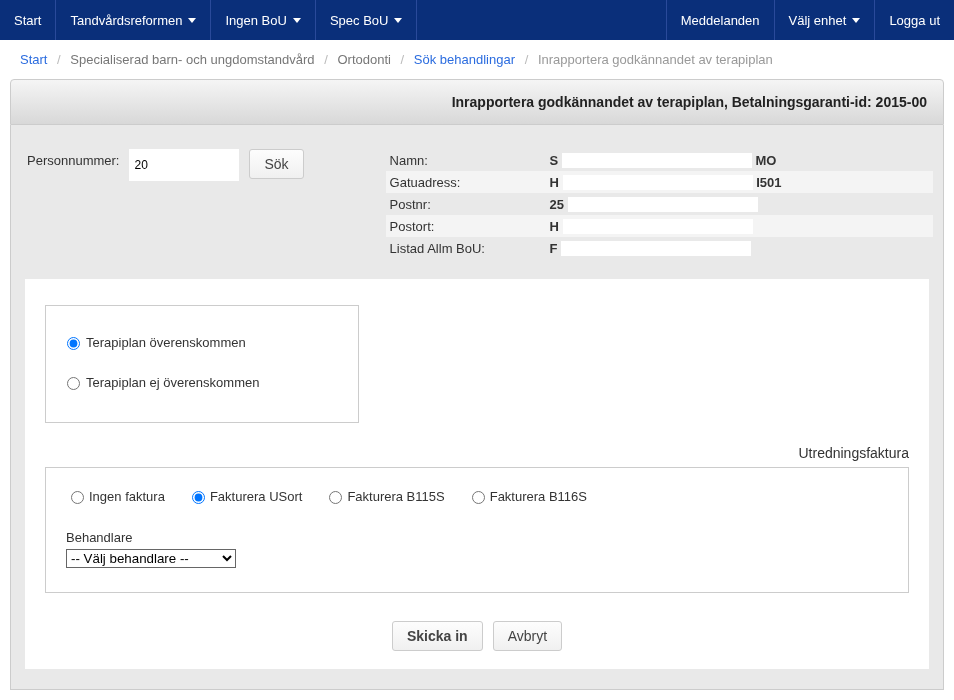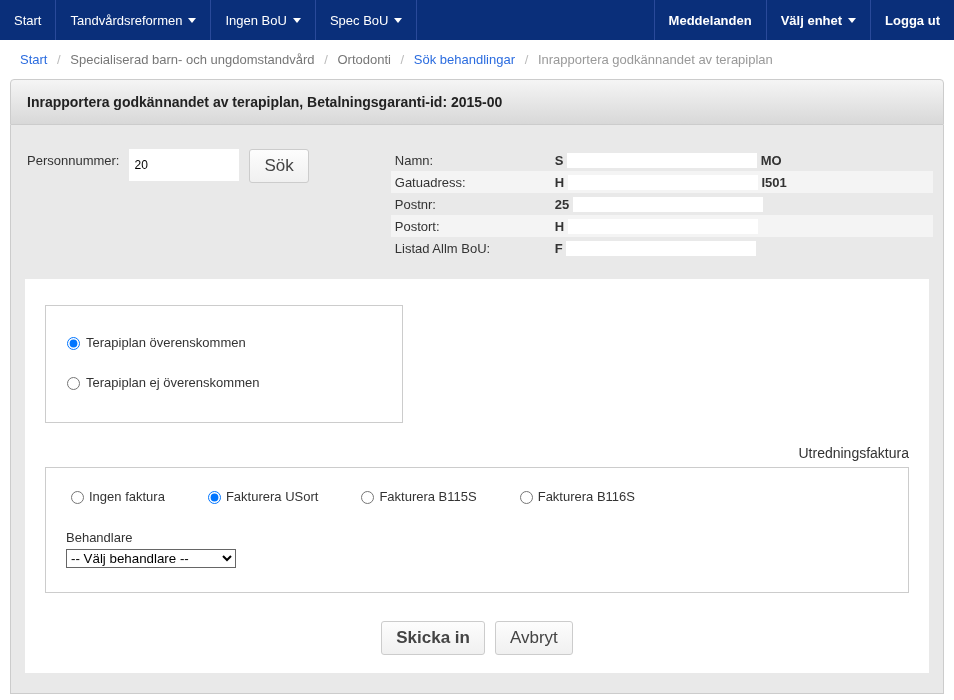--- a/index.html
+++ b/index.html
@@ -21,21 +21,21 @@
   .nav-spacer { flex: 1; }
   .nav-right { display: flex; }
   .nav-item {
     display: flex;
     align-items: center;
     padding: 0 14px;
     border-right: 1px solid #2a4a9a;
     cursor: pointer;
     white-space: nowrap;
   }
-  .nav-right .nav-item { border-left: 1px solid #2a4a9a; border-right: none; font-weight: bold; }
+  .nav-right .nav-item { border-left: 1px solid #2a4a9a; border-right: none; }
   .nav-caret {
     margin-left: 6px;
     display: inline-block;
     width: 0; height: 0;
     border-left: 4px solid transparent;
     border-right: 4px solid transparent;
     border-top: 5px solid #fff;
   }
   .breadcrumb {
     padding: 12px 20px;
@@ -46,20 +46,21 @@
   .breadcrumb .current { color: #999; }
   .titlebar {
     background: linear-gradient(#f5f5f5, #d8d8d8);
     border: 1px solid #ccc;
     border-radius: 4px 4px 0 0;
     margin: 0 10px;
     padding: 14px 16px;
     font-weight: bold;
     font-size: 14px;
     color: #222;
+    text-align: right;
   }
   .graybody {
     background: #e9e9e9;
     margin: 0 10px;
     border: 1px solid #ccc;
     border-top: none;
     padding: 24px 10px 20px 10px;
   }
   .toprow {
     display: flex;
@@ -78,21 +79,21 @@
     border: 1px solid #fff;
     background: #fff;
     padding: 2px 4px;
     font-size: 12px;
   }
   .btn {
     background: linear-gradient(#fdfdfd, #f0f0f0);
     border: 1px solid #ccc;
     border-radius: 3px;
     padding: 6px 14px;
-    font-size: 17px;
+    font-size: 14px;
     cursor: pointer;
     color: #444;
   }
   .info-table {
     flex: 1;
     margin-left: 60px;
   }
   .info-row {
     display: flex;
     height: 22px;
@@ -101,38 +102,38 @@
   .info-row.alt { background: #f4f4f4; }
   .info-label { width: 160px; padding-left: 4px; }
   .info-value { flex: 1; font-weight: bold; padding-left: 4px; }
   .whitepanel {
     background: #fff;
     margin: 20px 4px 0 4px;
     padding: 26px 20px 18px 20px;
   }
   .plan-box {
     border: 1px solid #ccc;
-    width: 358px;
+    width: 314px;
     padding: 22px 14px 26px 16px;
   }
   .radio-row { display: flex; align-items: center; margin: 6px 0 24px 0; }
   .radio-row:last-child { margin-bottom: 6px; }
   .radio-row input { margin-right: 6px; }
   .section-title {
     margin: 22px 0 6px 4px;
     font-size: 14px;
     text-align: right;
   }
   .invoice-box {
     border: 1px solid #ccc;
     padding: 20px 20px 24px 20px;
   }
   .inv-radios {
     display: flex;
-    gap: 38px;
+    gap: 22px;
     margin-bottom: 26px;
   }
   .inv-radio { display: flex; align-items: center; }
   .inv-radio input { margin-right: 5px; }
   .inv-fields { display: flex; gap: 40px; }
   .inv-field label { display: block; margin-bottom: 4px; }
   .inv-field input[type="text"] {
     width: 160px; height: 20px; border: 1px solid #666; padding: 1px 3px;
   }
   .inv-field select {

